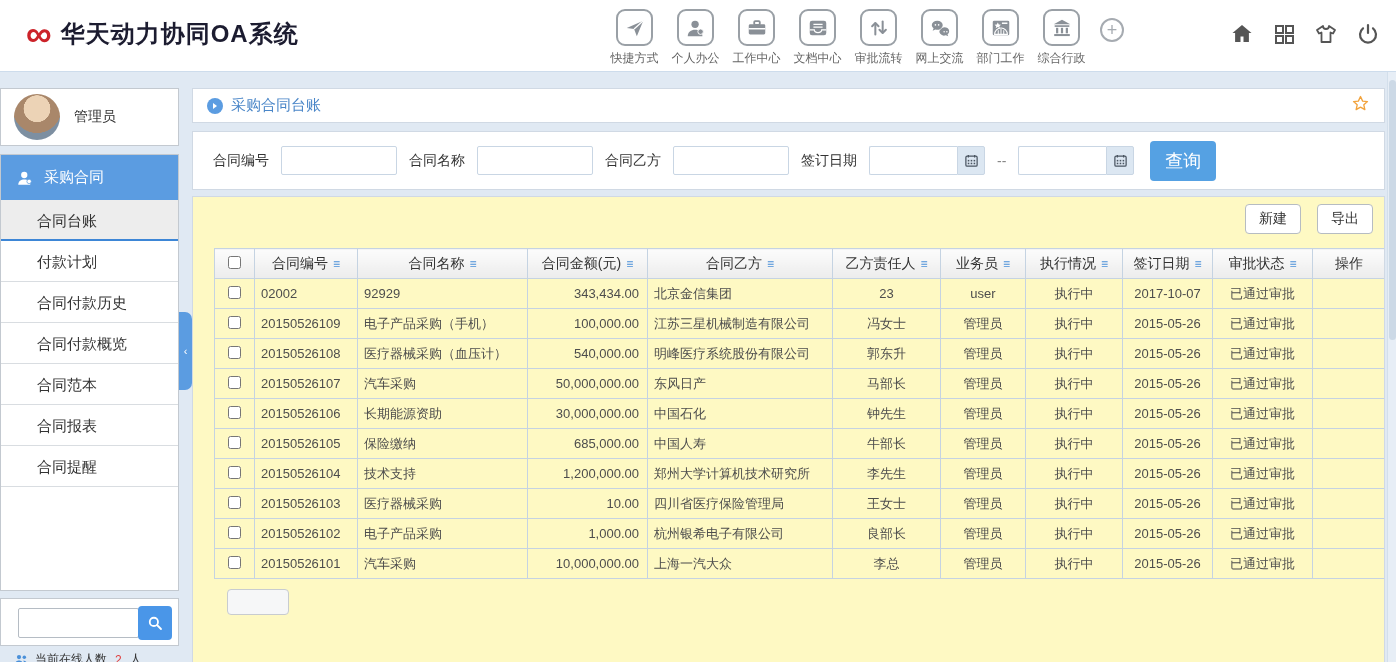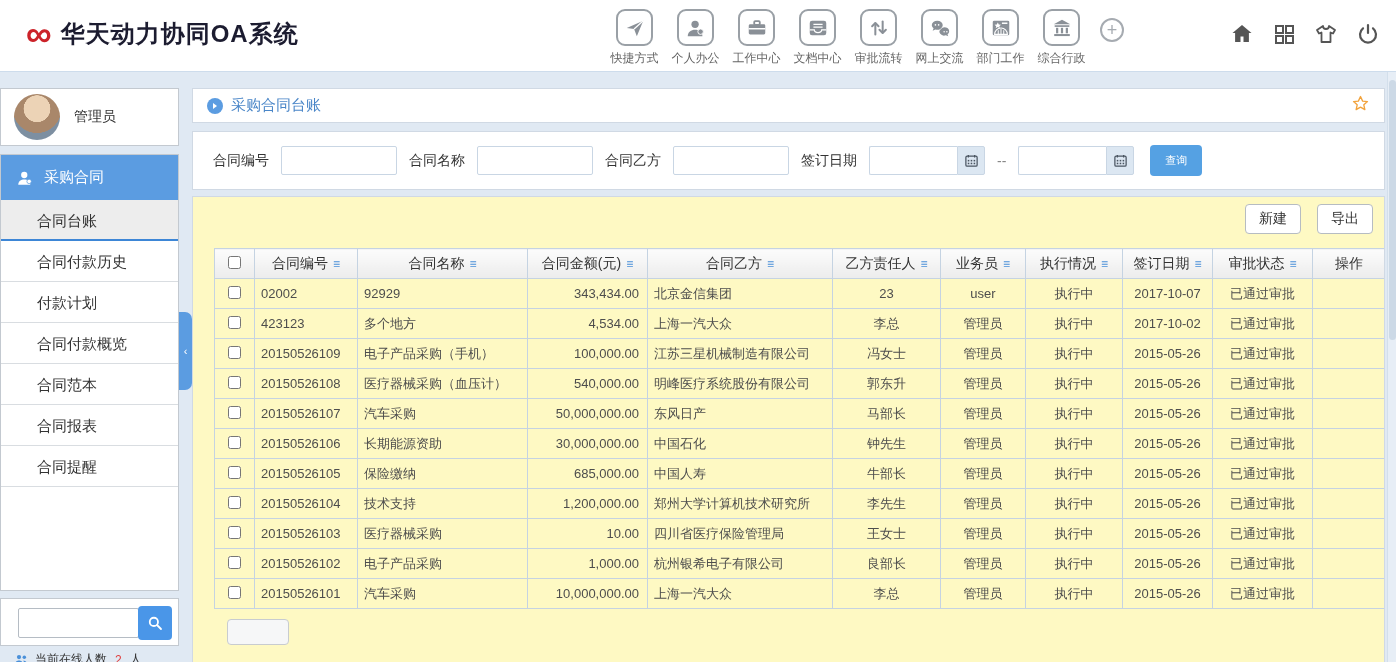--- a/index.html
+++ b/index.html
@@ -68,21 +68,21 @@
     font-size:14px; color:#333; }
   .f-input { width:116px; height:29px; border:1px solid #c9d6e4; border-radius:2px; padding:0 6px; font-size:13px; }
   .date-wrap { display:flex; align-items:center; }
   .date-input { width:88px; height:29px; border:1px solid #c9d6e4; border-right:none;
     border-radius:2px 0 0 2px; padding:0 6px; font-size:13px; }
   .cal-btn { width:28px; height:29px; background:#dce7f2; border:1px solid #c9d6e4;
     border-radius:0 2px 2px 0; display:flex; align-items:center; justify-content:center; cursor:pointer; }
   .cal-btn svg { width:15px; height:15px; }
   .dashes { color:#888; }
   .query-btn { background:#55a1e3; color:#fff; border:none; border-radius:4px; padding:8px 15px;
-    font-size:11px; cursor:pointer; margin-left:4px; }
+    font-size:18px; cursor:pointer; margin-left:4px; }
   .table-panel { position:absolute; left:192px; top:196px; width:1193px; height:466px; background:#fef9c3;
     border:1px solid #d0d9e4; border-bottom:none; overflow:hidden; }
   .toolbar { display:flex; justify-content:flex-end; gap:16px; padding:7px 11px 0 0; }
   .tool-btn { border:1px solid #b6bcc2; border-radius:4px; background:#fff; padding:5px 13px;
     font-size:14px; color:#333; cursor:pointer; }
   table.ledger { margin:14px 0 0 21px; width:1171px; border-collapse:collapse; table-layout:fixed; }
   .ledger th, .ledger td { border:1px solid #c5d3e2; height:30px; padding:2px 6px; vertical-align:middle; }
   .ledger thead th { background:linear-gradient(#fcfcfc,#ececec); font-weight:normal; font-size:14px;
     color:#333; text-align:center; white-space:nowrap; }
   .ledger tbody td { font-size:13px; color:#4d4d4d; text-align:center; }
@@ -233,22 +233,22 @@
 <div class="menu-box">
   <div class="menu-group">
     <svg viewBox="0 0 24 24">
         <circle cx="11" cy="8" r="4.2" fill="#fff"></circle>
         <path d="M3 21c0-4.5 3.6-7 8-7s8 2.5 8 7Z" fill="#fff"></path>
         <circle cx="17.5" cy="16.5" r="3" fill="#fff" stroke="#5b9ce1"></circle>
       </svg>
     <span>采购合同</span>
   </div>
   <div class="menu-item active">合同台账</div>
+    <div class="menu-item">付款计划</div>
     <div class="menu-item">合同付款历史</div>
-    <div class="menu-item">付款计划</div>
     <div class="menu-item">合同付款概览</div>
     <div class="menu-item">合同范本</div>
     <div class="menu-item">合同报表</div>
     <div class="menu-item">合同提醒</div>
 </div>
 
 <div class="collapse-handle">
   <span>‹</span>
 </div>
 
@@ -362,33 +362,20 @@
           <td class="al">北京金信集团</td>
           <td>23</td>
           <td>user</td>
           <td>执行中</td>
           <td>2017-10-07</td>
           <td>已通过审批</td>
           <td></td>
         </tr>
         <tr>
           <td><input type="checkbox" style=""></td>
-          <td class="al">423123</td>
-          <td class="al">多个地方</td>
-          <td class="ar">4,534.00</td>
-          <td class="al">上海一汽大众</td>
-          <td>李总</td>
-          <td>管理员</td>
-          <td>执行中</td>
-          <td>2017-10-02</td>
-          <td>已通过审批</td>
-          <td></td>
-        </tr>
-        <tr>
-          <td><input type="checkbox" style=""></td>
           <td class="al">20150526109</td>
           <td class="al">电子产品采购（手机）</td>
           <td class="ar">100,000.00</td>
           <td class="al">江苏三星机械制造有限公司</td>
           <td>冯女士</td>
           <td>管理员</td>
           <td>执行中</td>
           <td>2015-05-26</td>
           <td>已通过审批</td>
           <td></td>

